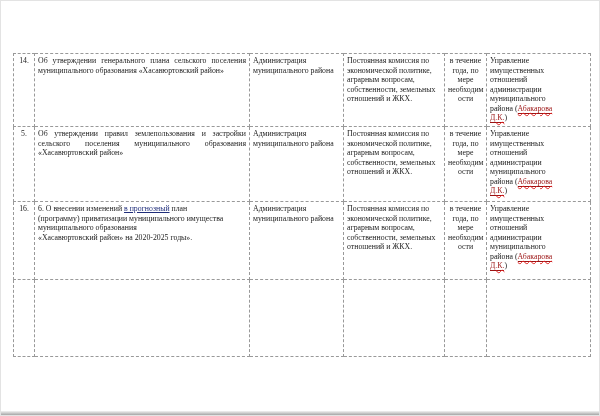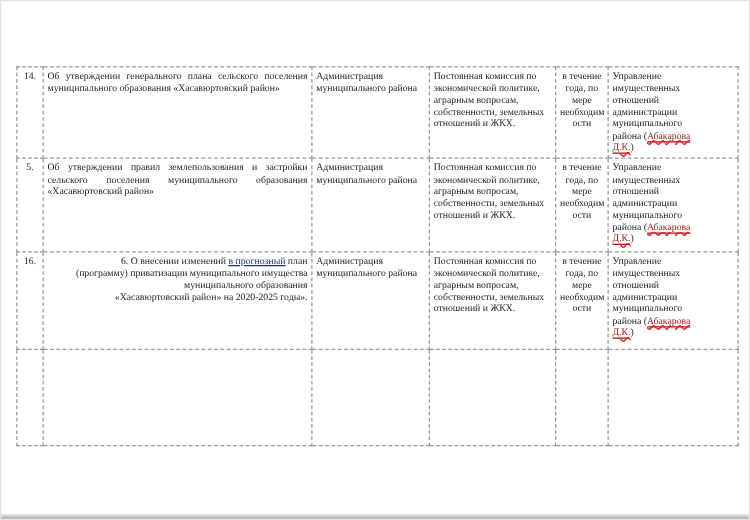--- a/index.html
+++ b/index.html
@@ -25,21 +25,21 @@
     border:1px dashed var(--border,#999);
     vertical-align:top;padding:2px 3px;
     overflow:hidden;
   }
   .r14 td{height:68px;}
   .r15 td{height:70px;}
   .r16 td{height:73px;}
   .r-empty td{height:72px;}
   .c-num{text-align:center;}
   .c-title{text-align:justify;}
-  .c-title.plain{text-align:right;white-space:pre-line;margin-left:23px;}
+  .c-title.plain{text-align:left;white-space:pre-line;margin-left:23px;}
   .c-center{text-align:left;}
   .pre{white-space:pre-line;}
   .c-term{text-align:center;}
   .ins{
     color:var(--insert-blue,#1f2d7a);
     text-decoration:underline;
   }
   .name{
     color:var(--name-red,#9b1212);
     font-weight:normal;

